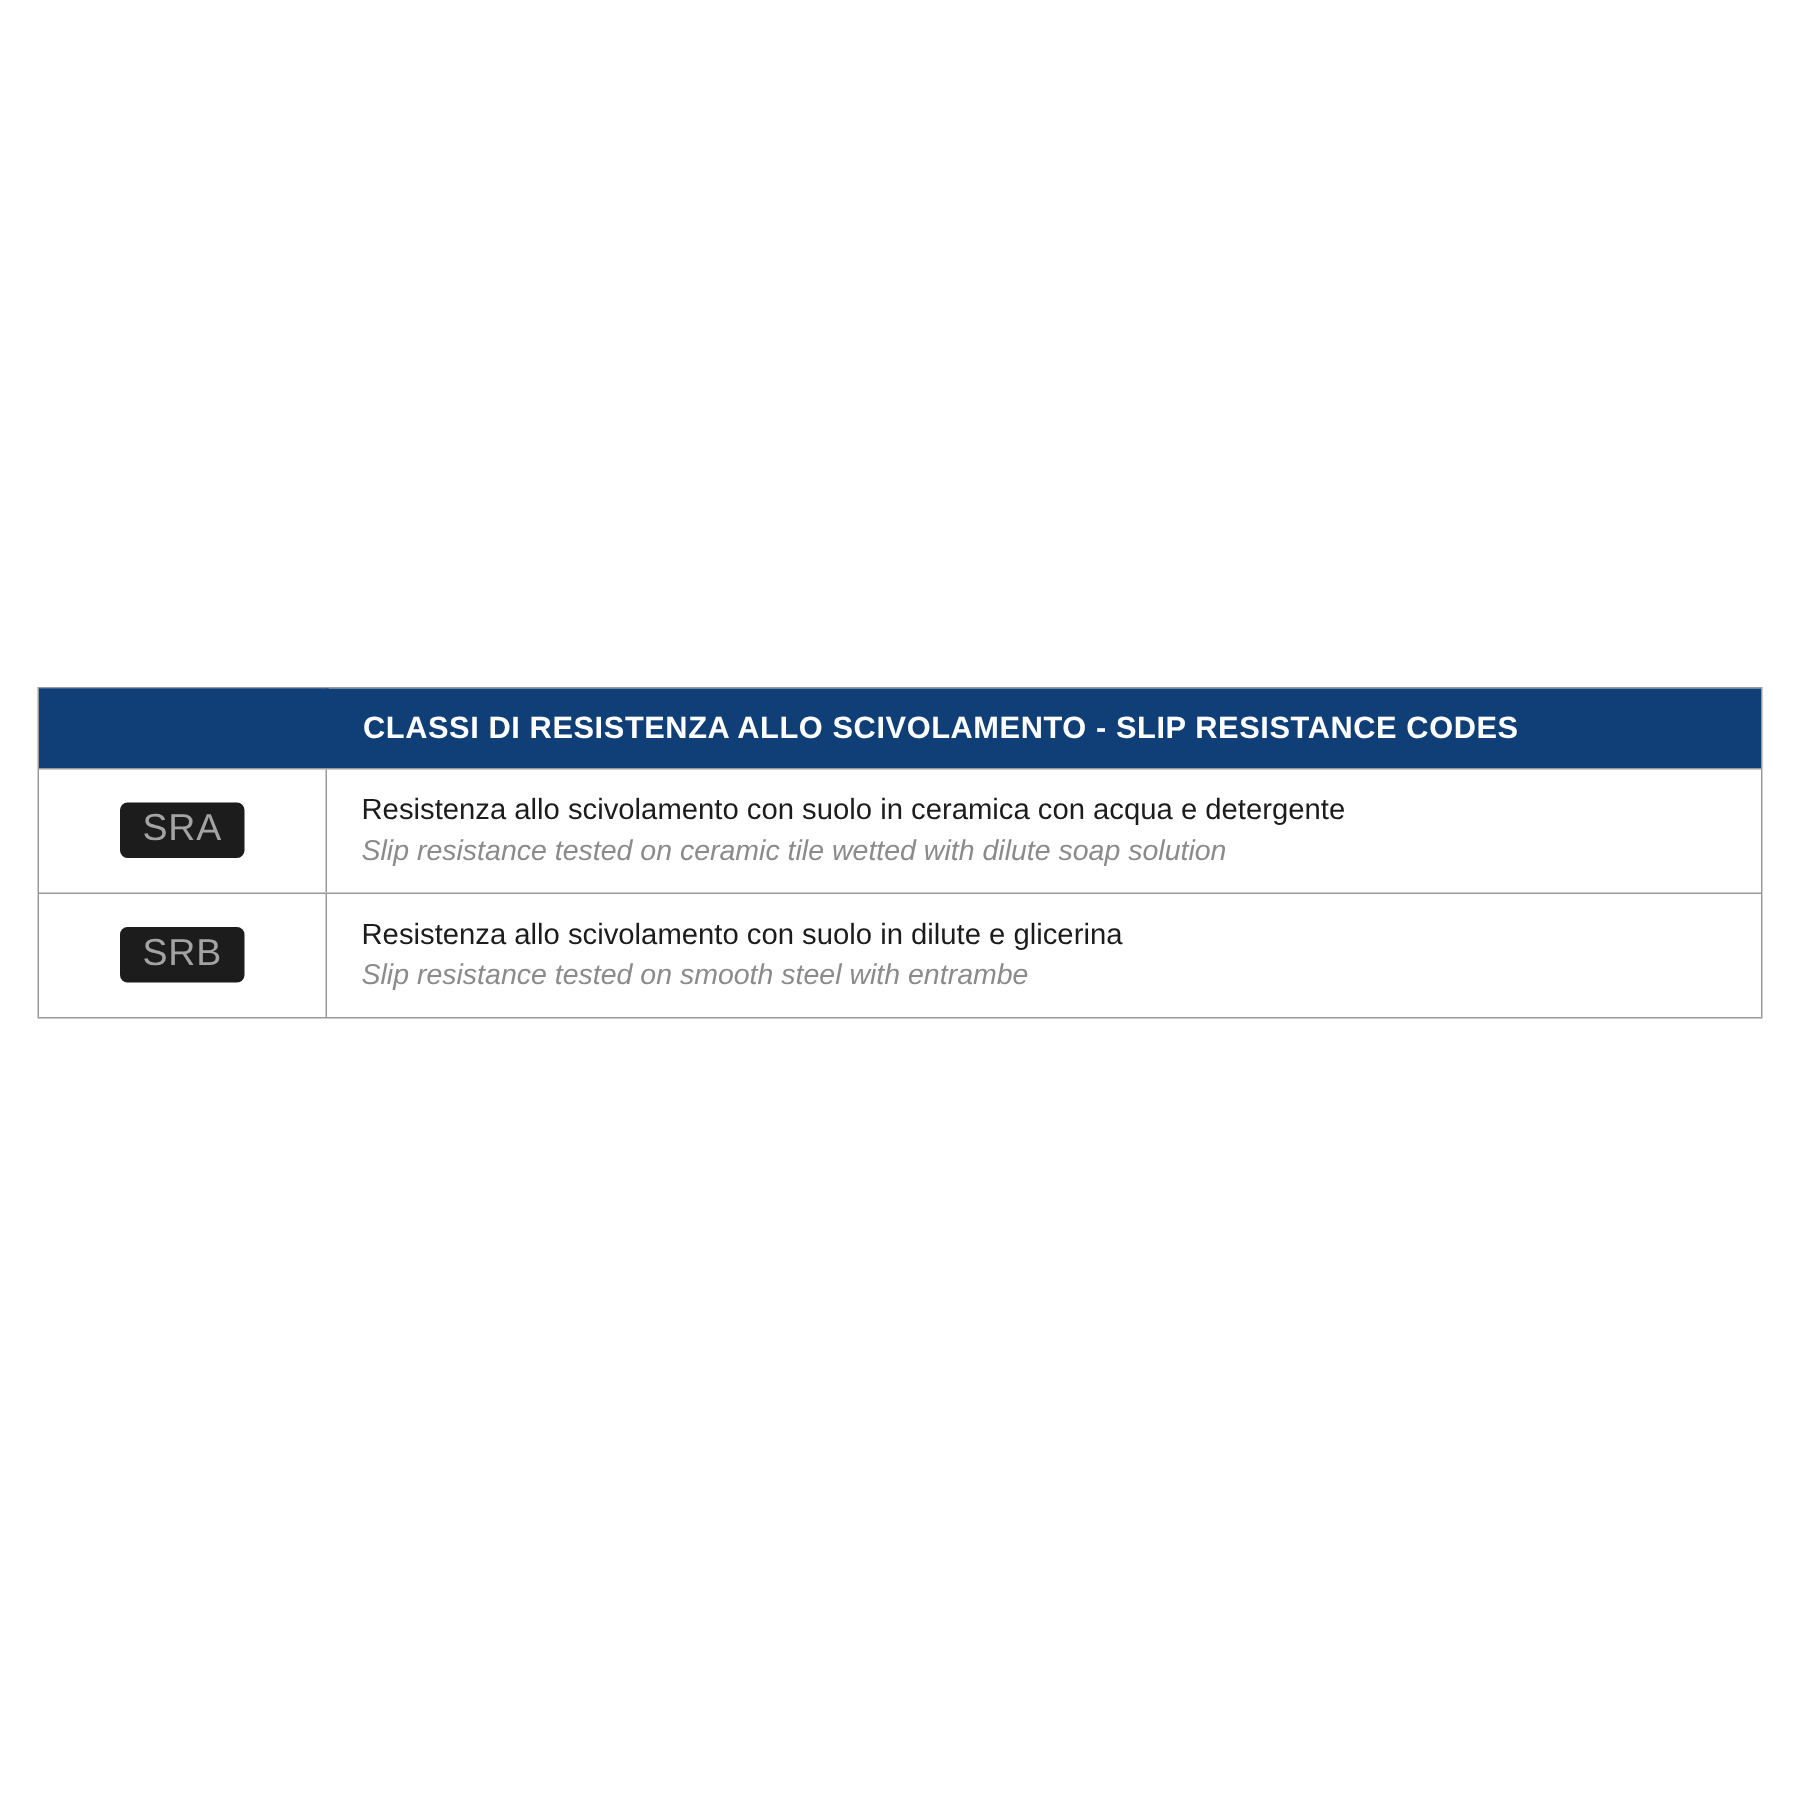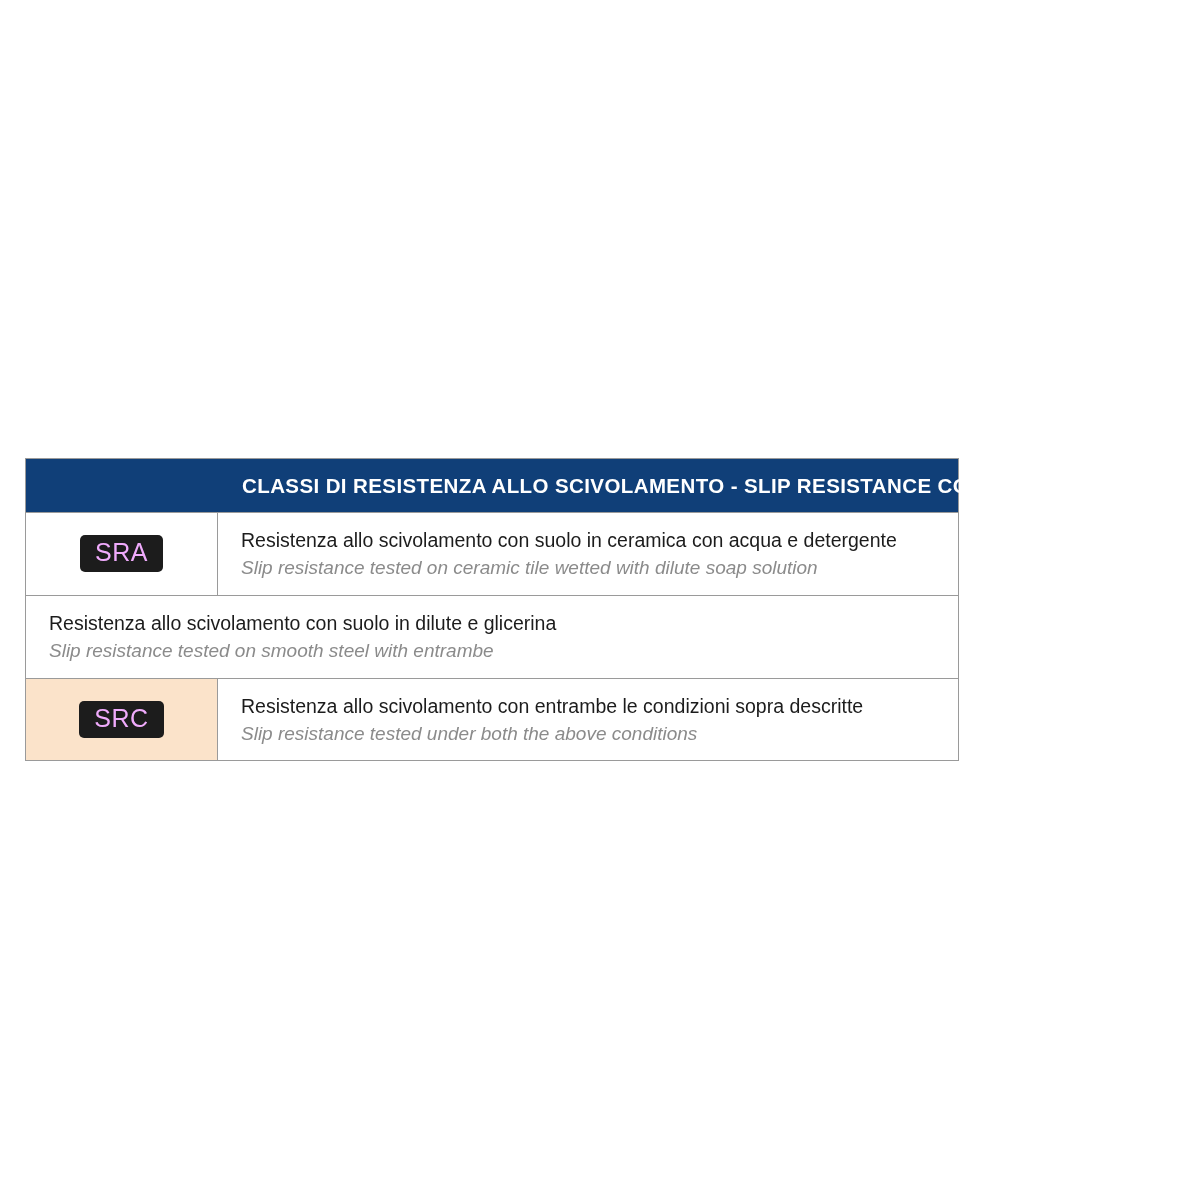--- a/index.html
+++ b/index.html
@@ -12,21 +12,21 @@
     height: 1200px;
     font-family: "Liberation Sans", sans-serif;
     position: relative;
     overflow: hidden;
   }
 
   .table-wrap {
     position: absolute;
     left: 25px;
     top: 458px;
-    width: 934px;
+    width: 1150px;
     border: 1px solid #9a9a9a;
     box-sizing: border-box;
     background: #ffffff;
   }
 
   
   .header-row {
     display: flex;
     height: 53px;
     background: #103f78;
@@ -65,21 +65,21 @@
     display: flex;
     align-items: center;
     justify-content: center;
     box-sizing: border-box;
   }
   .cell-code.highlight {
     background: #fbe3ca;
   }
   .code-badge {
     background: #1c1c1c;
-    color: #f0abfc;
+    color: #a3a3a3;
     font-size: 25px;
     font-weight: normal;
     letter-spacing: 0.5px;
     padding: 5px 15px 7px 15px;
     border-radius: 5px;
     line-height: 1;
     font-family: "Liberation Sans", sans-serif;
   }
   .cell-text {
     flex: 1 1 auto;
@@ -118,29 +118,23 @@
     <div class="cell-code">
       <span class="code-badge">SRA</span>
     </div>
     <div class="cell-text">
       <div class="text-it">Resistenza allo scivolamento con suolo in ceramica con acqua e detergente</div>
       <div class="text-en">Slip resistance tested on ceramic tile wetted with dilute soap solution</div>
     </div>
   </div>
 
   <div class="row">
+    <div class="cell-code">
+      <span class="code-badge">SRB</span>
+    </div>
     <div class="cell-text">
       <div class="text-it">Resistenza allo scivolamento con suolo in dilute e glicerina</div>
       <div class="text-en">Slip resistance tested on smooth steel with entrambe</div>
     </div>
   </div>
 
-  <div class="row">
-    <div class="cell-code highlight">
-      <span class="code-badge">SRC</span>
-    </div>
-    <div class="cell-text">
-      <div class="text-it">Resistenza allo scivolamento con entrambe le condizioni sopra descritte</div>
-      <div class="text-en">Slip resistance tested under both the above conditions</div>
-    </div>
-  </div>
 
 </div>
 
 </body></html>

